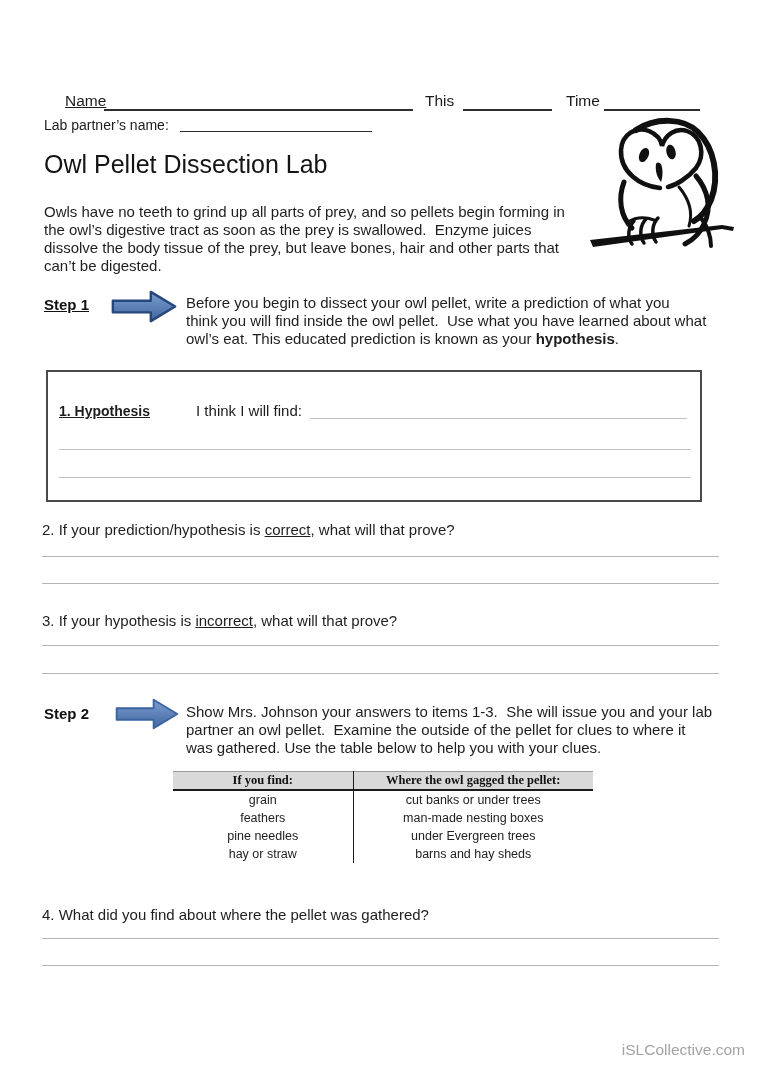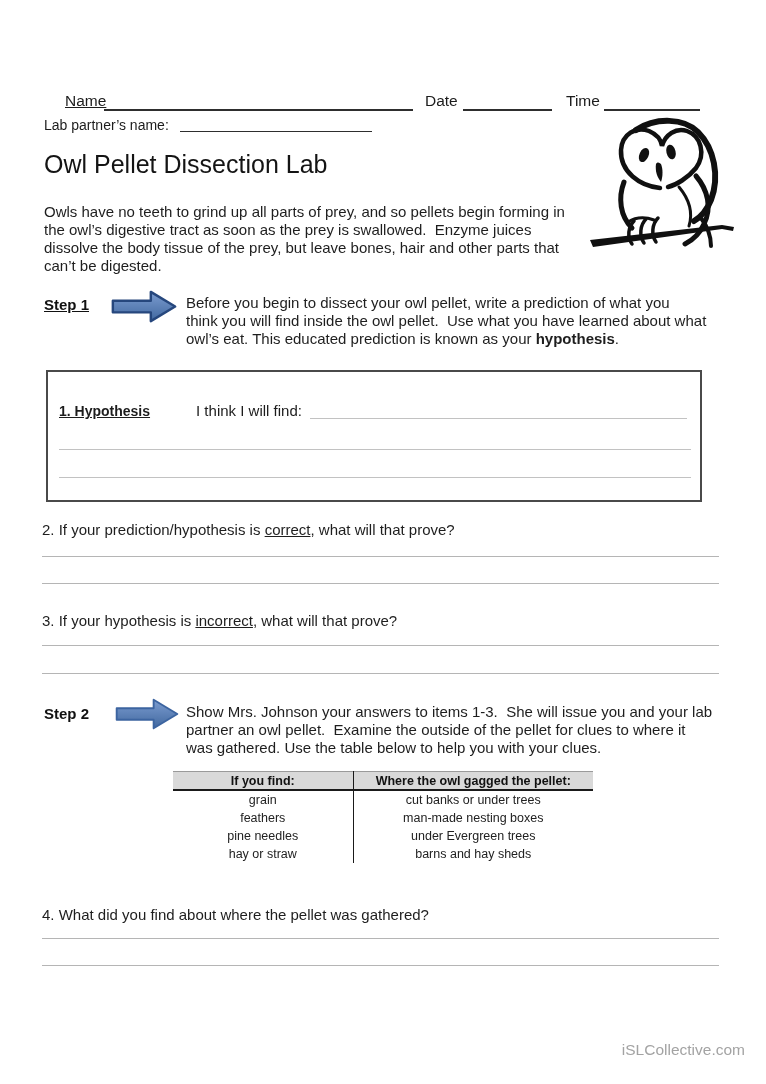--- a/index.html
+++ b/index.html
@@ -20,32 +20,32 @@
   .hyp-row{position:absolute;left:0;top:30px;right:0;display:flex;align-items:flex-end;padding-left:11px;}
   .hyp-label{font-size:14px;font-weight:bold;text-decoration:underline;white-space:nowrap;}
   .hyp-prompt{font-size:15px;margin-left:46px;white-space:nowrap;}
   .hyp-line{flex:1;border-bottom:1.5px solid #c2c2c2;height:15px;margin:0 13px 0 8px;}
   .boxline{position:absolute;height:0;border-top:1.5px solid #c2c2c2;left:11px;width:632px;}
   .qtext{font-size:15px;color:#1e1e1e;white-space:nowrap;}
   .emph{text-decoration:underline;}
   table.clues{border-collapse:collapse;table-layout:fixed;width:420px;}
   table.clues th{
     background:#d9d9d9;font-size:12.5px;font-weight:bold;text-align:center;
-    border-top:1px solid #9a9a9a;border-bottom:2px solid #1a1a1a;height:17px;padding:0;color:#111;
+    border-top:1px solid #9a9a9a;border-bottom:2px solid #1a1a1a;height:17px;padding:0;color:#111;font-family:Liberation Serif, serif;
   }
   table.clues td{font-size:12.5px;text-align:center;height:18px;padding:0;color:#222;}
   table.clues th:first-child,table.clues td:first-child{border-right:1.5px solid #1a1a1a;}
   .footer-brand{font-size:15.5px;color:#a3a3a3;}
 </style>
 </head>
 <body>
 
 <span class="abs lbl" style="left:65px;top:92px;text-decoration:underline;">Name</span>
 <span class="abs fill-line" style="left:104px;top:93px;width:309px;"></span>
-<span class="abs lbl" style="left:425px;top:92px;">Date</span>
+<span class="abs lbl" style="left:425px;top:92px;">This</span>
 <span class="abs fill-line" style="left:463px;top:93px;width:89px;"></span>
 <span class="abs lbl" style="left:566px;top:92px;">Time</span>
 <span class="abs fill-line" style="left:604px;top:93px;width:96px;"></span>
 
 <span class="abs" style="left:44px;top:117px;font-size:14px;">Lab partner’s name:</span>
 <span class="abs fill-line thin" style="left:180px;top:116px;width:192px;height:15px;"></span>
 
 <div class="abs title" style="left:44px;top:150px;">Owl Pellet Dissection Lab</div>
 
 <svg class="abs" style="left:584px;top:114px;" width="160" height="142" viewBox="0 0 160 142" aria-hidden="true">

